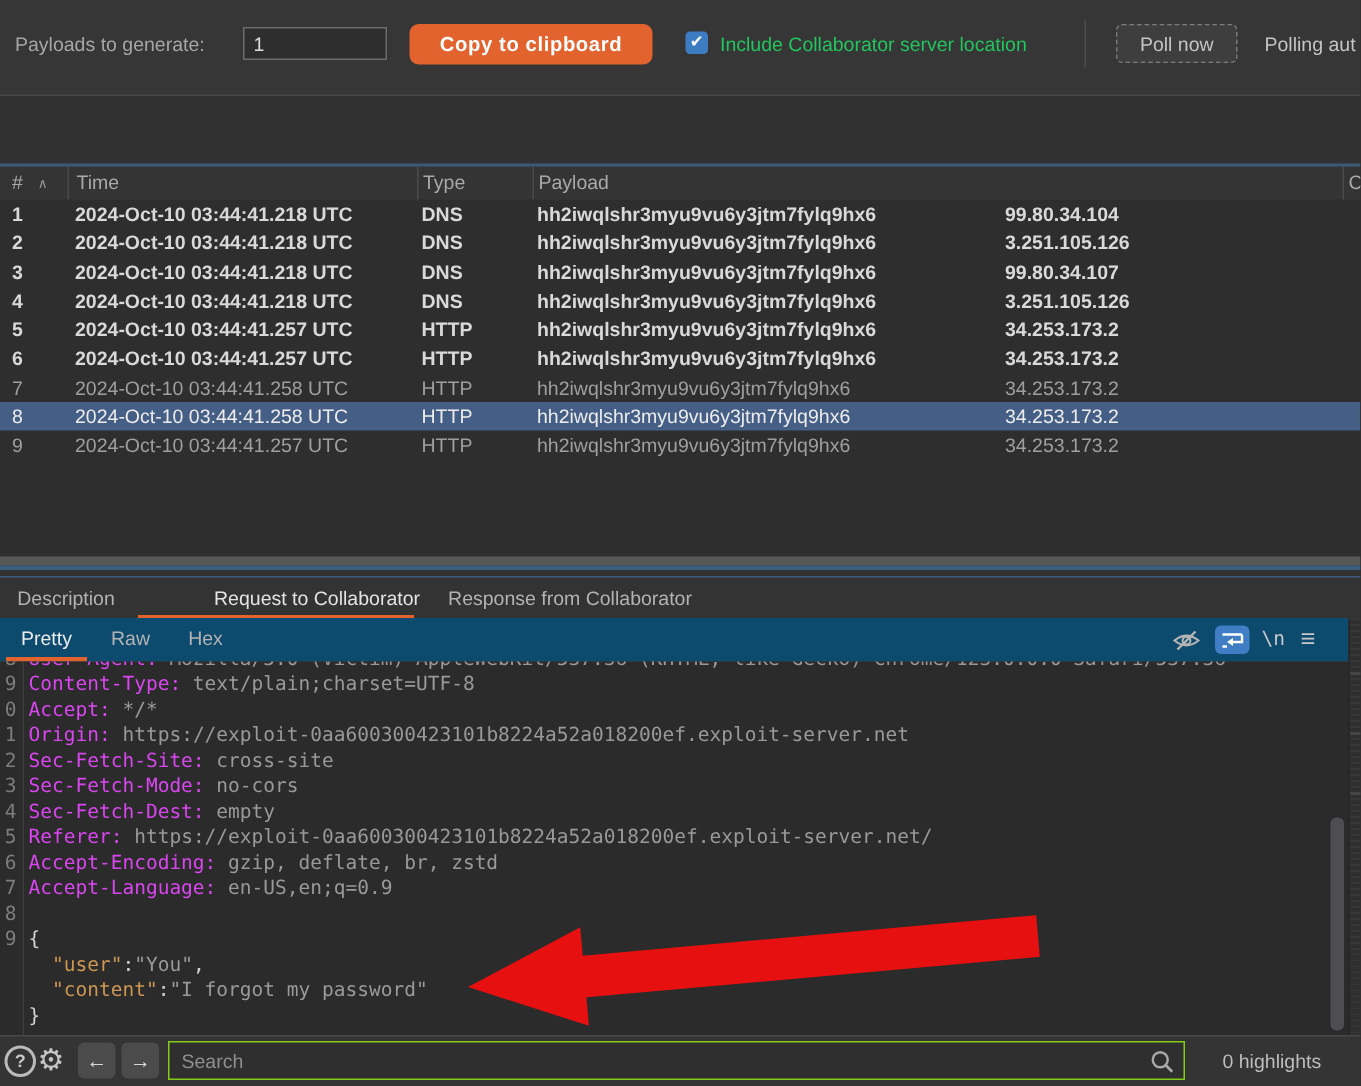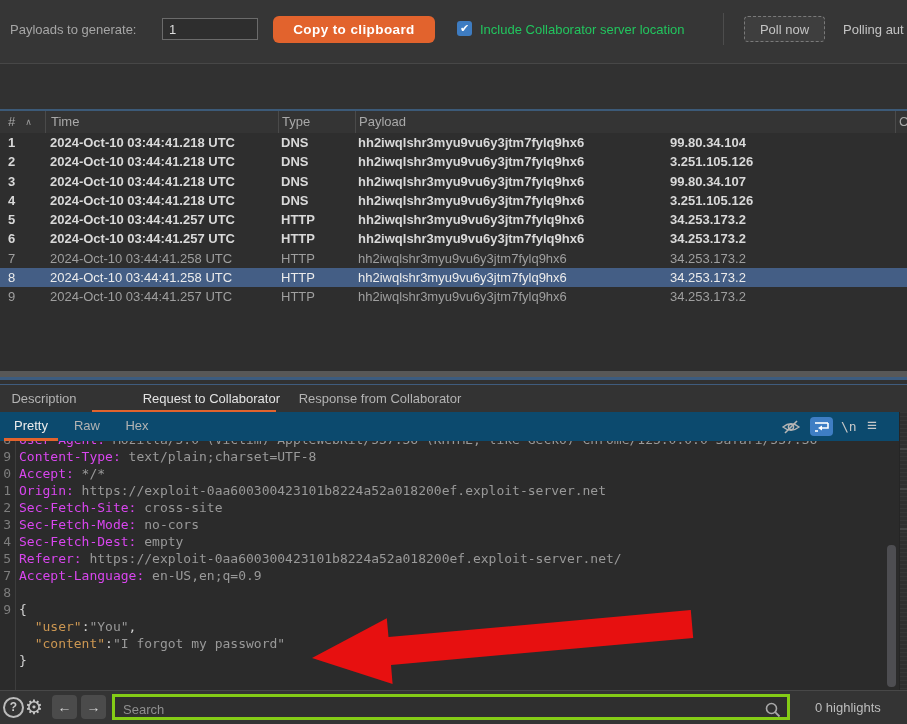--- a/index.html
+++ b/index.html
@@ -78,21 +78,21 @@
   
   .rstrip{position:absolute;left:899px;top:412px;width:8px;height:312px;background:repeating-linear-gradient(0deg,#2f2f2f 0 3px,#373737 3px 4px);border-left:1px solid #252525;box-sizing:border-box;}
   .rstrip .rdiv{position:absolute;left:0;width:8px;height:2px;background:#454545;}
   
   .searchbar{position:absolute;top:690px;left:0;width:907px;height:34px;background:#343434;border-top:1px solid #484848;box-sizing:border-box;}
   .sb-help{position:absolute;left:3px;top:6px;width:17px;height:17px;border:2px solid #bbbbbb;border-radius:50%;color:#c9c9c9;font:bold 12px "Liberation Sans",sans-serif;line-height:17px;text-align:center;cursor:pointer;}
   .sb-gear{position:absolute;left:25px;top:2px;font-size:20px;color:#c6c6c6;line-height:28px;cursor:pointer;}
   .sb-nav{position:absolute;top:4px;width:25px;height:24px;background:#4b4b4b;border-radius:4px;color:#d6d6d6;text-align:center;line-height:24px;font-size:14px;cursor:pointer;}
   .sb-back{left:52px;}
   .sb-fwd{left:81px;}
-  .sb-inputwrap{position:absolute;left:112px;top:3px;width:678px;height:26px;background:#2f2f2f;border:3px solid #84cc16;box-sizing:border-box;}
+  .sb-inputwrap{position:absolute;left:112px;top:3px;width:678px;height:26px;background:#2f2f2f;border:1px solid #84cc16;box-sizing:border-box;}
   .sb-input{position:absolute;left:0;top:0;width:648px;height:24px;background:transparent;border:none;outline:none;color:#dcdcdc;font:13px "Liberation Sans",sans-serif;padding:0 8px;}
   .sb-input::placeholder{color:#8f8f8f;}
   .sb-mag{position:absolute;right:5px;top:4px;}
   .sb-highlights{position:absolute;left:815px;top:9px;color:#bdbdbd;}
   
   .arrow-overlay{position:absolute;left:0;top:0;width:907px;height:724px;pointer-events:none;z-index:50;}
 </style>
 </head>
 <body>
 
@@ -225,20 +225,21 @@
 <div class="editor">
   <div class="elines">
       <div class="eline"><span class="gut">8</span><span class="c-name">User-Agent:</span><span class="c-val"> Mozilla/5.0 (Victim) AppleWebKit/537.36 (KHTML, like Gecko) Chrome/123.0.0.0 Safari/537.36</span></div>
       <div class="eline"><span class="gut">9</span><span class="c-name">Content-Type:</span><span class="c-val"> text/plain;charset=UTF-8</span></div>
       <div class="eline"><span class="gut">0</span><span class="c-name">Accept:</span><span class="c-val"> */*</span></div>
       <div class="eline"><span class="gut">1</span><span class="c-name">Origin:</span><span class="c-val"> https://exploit-0aa600300423101b8224a52a018200ef.exploit-server.net</span></div>
       <div class="eline"><span class="gut">2</span><span class="c-name">Sec-Fetch-Site:</span><span class="c-val"> cross-site</span></div>
       <div class="eline"><span class="gut">3</span><span class="c-name">Sec-Fetch-Mode:</span><span class="c-val"> no-cors</span></div>
       <div class="eline"><span class="gut">4</span><span class="c-name">Sec-Fetch-Dest:</span><span class="c-val"> empty</span></div>
       <div class="eline"><span class="gut">5</span><span class="c-name">Referer:</span><span class="c-val"> https://exploit-0aa600300423101b8224a52a018200ef.exploit-server.net/</span></div>
+      <div class="eline"><span class="gut">6</span><span class="c-name">Accept-Encoding:</span><span class="c-val"> gzip, deflate, br, zstd</span></div>
       <div class="eline"><span class="gut">7</span><span class="c-name">Accept-Language:</span><span class="c-val"> en-US,en;q=0.9</span></div>
       <div class="eline"><span class="gut">8</span></div>
       <div class="eline"><span class="gut">9</span><span class="c-punct">{</span></div>
       <div class="eline"><span class="gut"></span><span class="c-key">  "user"</span><span class="c-punct">:</span><span class="c-val">"You"</span><span class="c-punct">,</span></div>
       <div class="eline"><span class="gut"></span><span class="c-key">  "content"</span><span class="c-punct">:</span><span class="c-val">"I forgot my password"</span></div>
       <div class="eline"><span class="gut"></span><span class="c-punct">}</span></div>
     </div>
   <div class="gutline"></div>
   <div class="vscroll"></div>
 </div>

